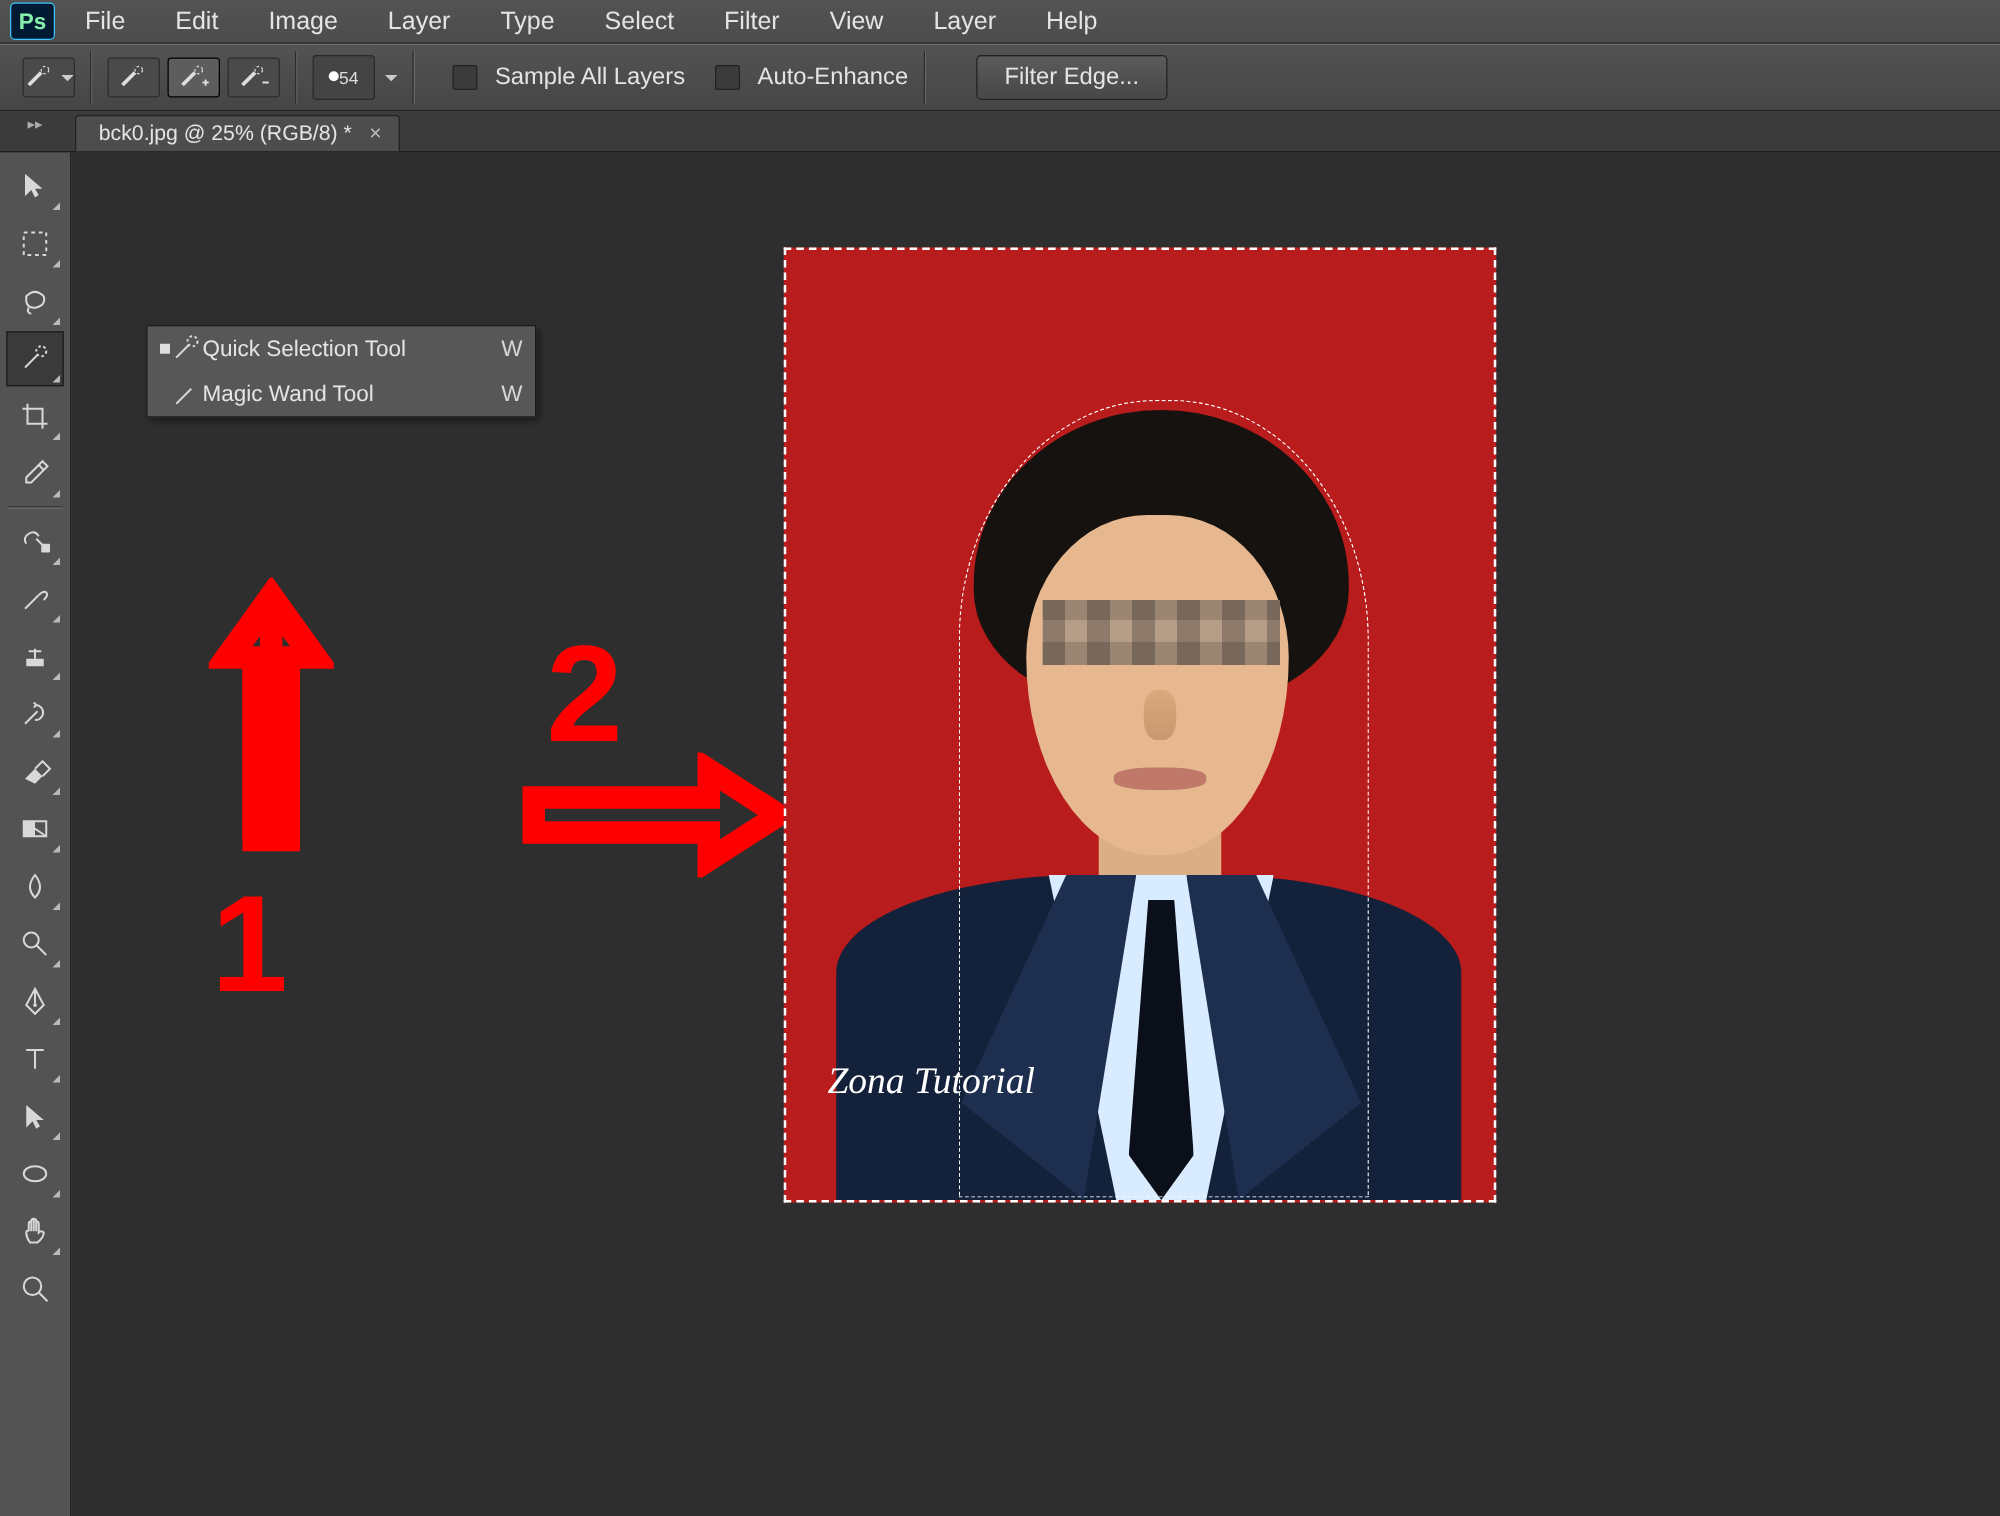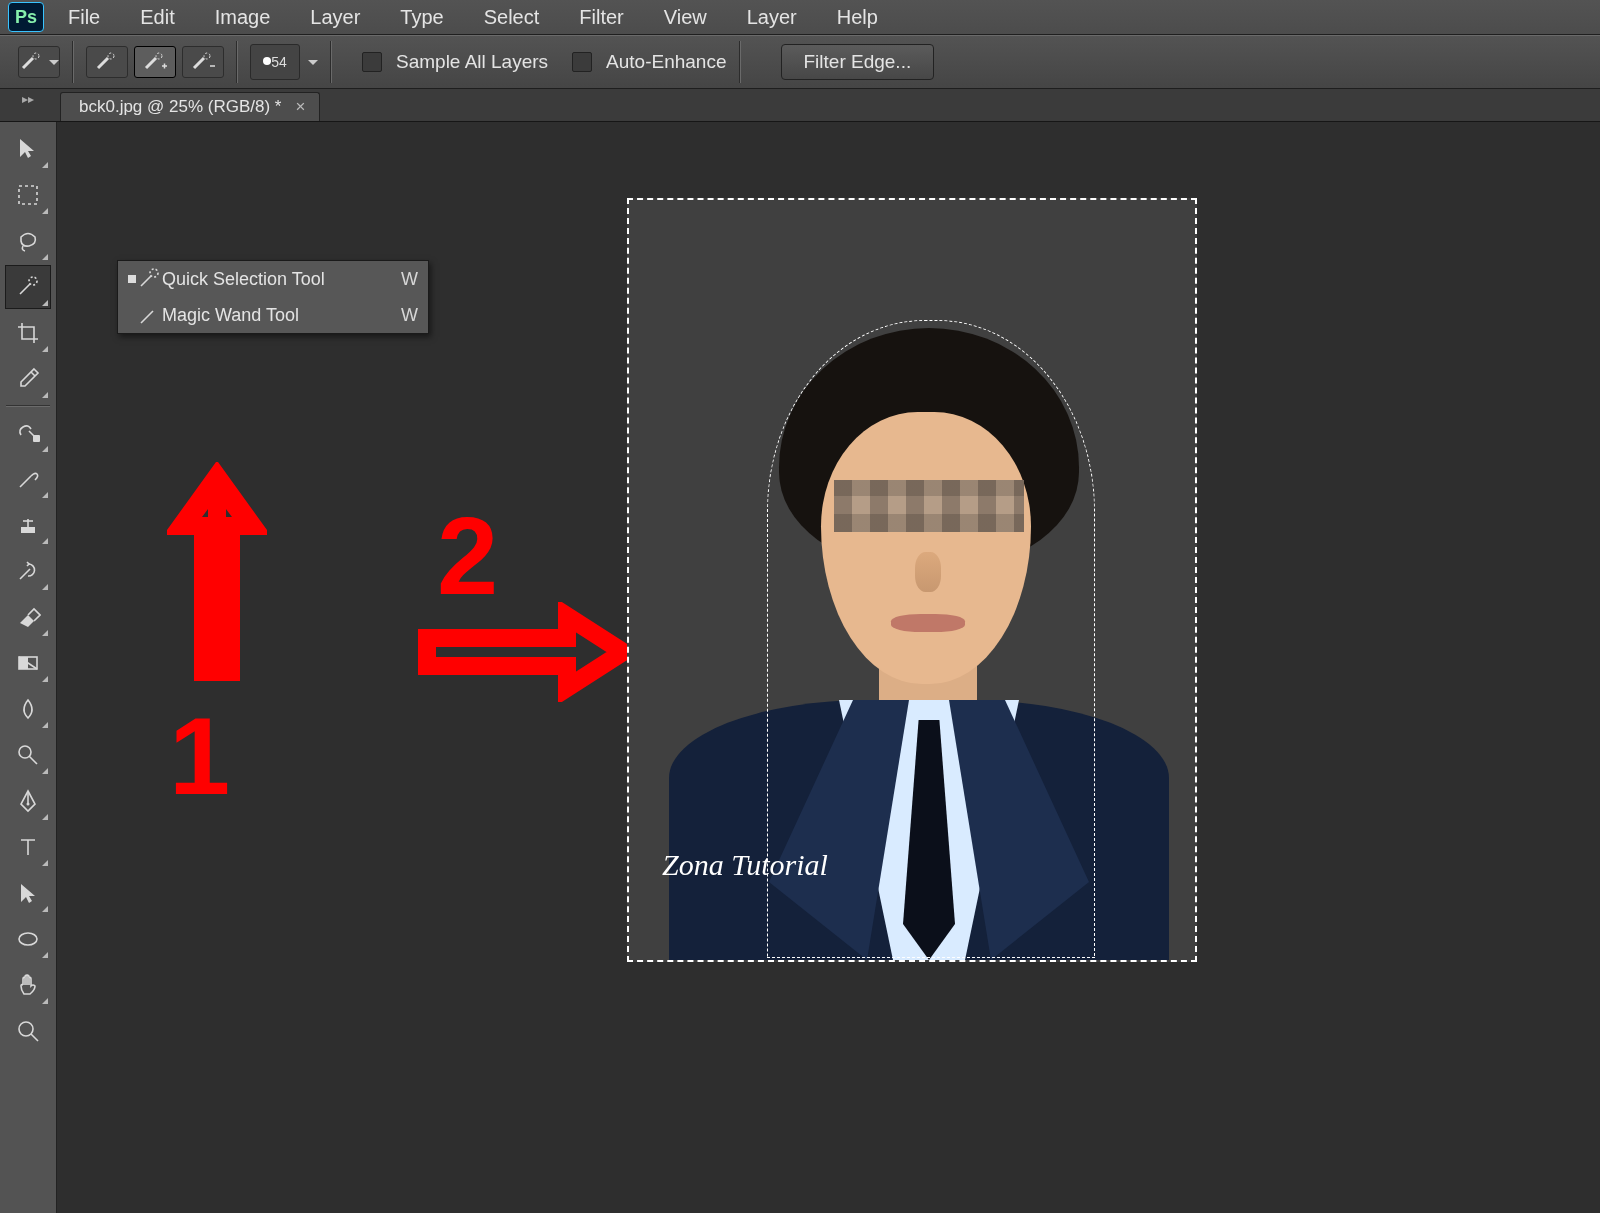--- a/index.html
+++ b/index.html
@@ -35,21 +35,21 @@
   .fly-row{display:flex;align-items:center;height:36px;padding:0 10px;}
   .fly-row .dot{width:8px;height:8px;background:#ddd;}
   .fly-row .spacer{width:8px;}
   .fly-row .key{margin-left:auto;color:#d7d7d7;}
   
   .ann{position:absolute;color:#ff0000;font-weight:900;font-family:Arial,sans-serif;}
   .num1{left:112px;top:570px;font-size:110px;}
   .num2{left:380px;top:370px;font-size:110px;}
   svg.arrow path{fill:none;stroke:#ff0000;stroke-width:18;}
   
-  .doc{position:absolute;left:570px;top:76px;width:566px;height:760px;background:#404040;border:2px dashed #fff;}
+  .doc{position:absolute;left:570px;top:76px;width:566px;height:760px;background:#b91c1c;border:2px dashed #fff;}
   .watermark{position:absolute;left:33px;bottom:78px;color:#fff;font-style:italic;font-family:"Brush Script MT","Segoe Script",cursive;font-size:30px;}
   
   .hair{position:absolute;left:150px;top:128px;width:300px;height:240px;background:#16120f;border-radius:50% 50% 44% 44% / 58% 58% 40% 40%;}
   .face{position:absolute;left:192px;top:212px;width:210px;height:272px;background:#e7b88f;border-radius:46% 46% 48% 48% / 42% 42% 58% 58%;}
   .neck{position:absolute;left:250px;top:460px;width:98px;height:70px;background:#dcae86;}
   .suit{position:absolute;left:40px;top:500px;width:500px;height:260px;background:#14213a;border-radius:40% 40% 0 0 / 30% 30% 0 0;}
   .shirt{position:absolute;left:210px;top:500px;width:180px;height:260px;background:#d9ebff;clip-path:polygon(0 0,100% 0,70% 100%,30% 100%);}
   .tie{position:absolute;left:274px;top:520px;width:52px;height:240px;background:#0b0f1a;clip-path:polygon(30% 0,70% 0,100% 85%,50% 100%,0 85%);}
   .lapL,.lapR{position:absolute;top:500px;width:140px;height:260px;background:#1d2e4e;}
   .lapL{left:140px;clip-path:polygon(60% 0,100% 0,70% 100%,0 70%);}

